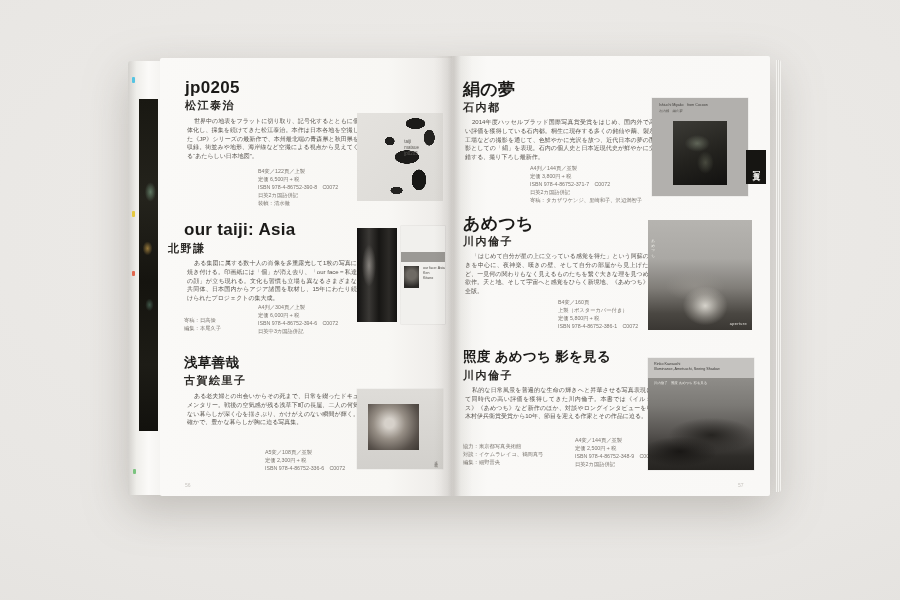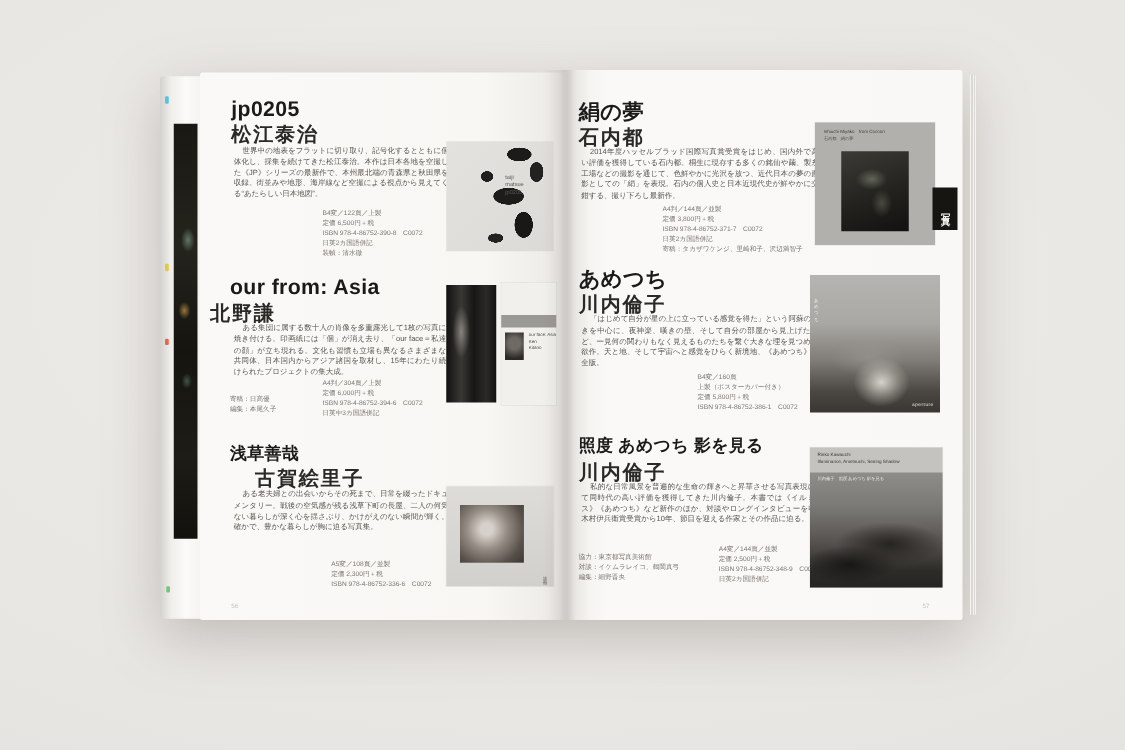--- a/index.html
+++ b/index.html
@@ -40,21 +40,21 @@
   .stack-right { position:absolute; right:-5px; top:6px; width:5px; height:432px;
     background: repeating-linear-gradient(to right, #f4f3f0 0 1px, #dad8d4 1px 2px);
     border-radius:0 2px 2px 0; }
   .gutter { position:absolute; left:306px; top:2px; width:38px; height:440px;
     background: linear-gradient(to right, rgba(0,0,0,0) 0%, rgba(75,65,55,.07) 35%,
       rgba(75,65,55,.17) 52%, rgba(75,65,55,.05) 70%, rgba(0,0,0,0) 100%); }
 
   
   .title  { position:absolute; font-weight:bold; color:#1b1a18; letter-spacing:.3px; }
   .t15 { font-size:17px; } .t13 { font-size:13.5px; }
-  .author { position:absolute; font-weight:bold; font-size:16px; color:#2b2926; letter-spacing:1.5px; }
+  .author { position:absolute; font-weight:bold; font-size:11px; color:#2b2926; letter-spacing:1.5px; }
   .body-text { position:absolute; font-size:6px; line-height:8.8px; color:#57534e;
     text-align:justify; text-indent:7px; }
   .small-block { position:absolute; font-size:5.3px; line-height:7.9px; color:#787era; color:#7a756f; }
   .spec-line { white-space:nowrap; }
   .pagenum { position:absolute; font-size:5px; color:#c7c4bf; }
 
   
   .cover { position:absolute; }
   .cover-jp0205 { width:86px; height:88px;
     background:
@@ -149,21 +149,21 @@
         <div class="spec-line">ISBN 978-4-86752-390-8　C0072</div>
         <div class="spec-line">日英2カ国語併記</div>
         <div class="spec-line">装幀：清水徹</div>
       </div>
       <div class="cover cover-jp0205" style="left:197px; top:55px;">
         <span class="cover-caption-v">taiji
 matsue
 jp0205</span>
       </div>
 
-      <div class="title t15" style="left:24px; top:162px;">our from: Asia</div>
+      <div class="title t15" style="left:24px; top:162px;">our taiji: Asia</div>
       <div class="author" style="left:8px; top:183px;">北野謙</div>
       <div class="body-text" style="left:27px; top:201px; width:170px;">ある集団に属する数十人の肖像を多重露光して1枚の写真に焼き付ける。印画紙には「個」が消え去り、「our face＝私達の顔」が立ち現れる。文化も習慣も立場も異なるさまざまな共同体、日本国内からアジア諸国を取材し、15年にわたり続けられたプロジェクトの集大成。</div>
       <div class="small-block" style="left:24px; top:259px;">
         <div class="spec-line">寄稿：日高優</div>
         <div class="spec-line">編集：本尾久子</div>
       </div>
       <div class="small-block" style="left:98px; top:246px;">
         <div class="spec-line">A4判／304頁／上製</div>
         <div class="spec-line">定価 6,000円＋税</div>
         <div class="spec-line">ISBN 978-4-86752-394-6　C0072</div>
@@ -174,21 +174,21 @@
         <div class="cover-ourface">
           <div class="of-band"></div>
           <div class="of-photo"></div>
           <span class="of-caption">our face: Asia
 Ken
 Kitano</span>
         </div>
       </div>
 
       <div class="title t13" style="left:24px; top:296px;">浅草善哉</div>
-      <div class="author" style="left:24px; top:315px;margin-left:20px;">古賀絵里子</div>
+      <div class="author" style="left:24px; top:315px;">古賀絵里子</div>
       <div class="body-text" style="left:27px; top:334px; width:172px;">ある老夫婦との出会いからその死まで、日常を綴ったドキュメンタリー。戦後の空気感が残る浅草下町の長屋、二人の何気ない暮らしが深く心を揺さぶり、かけがえのない瞬間が輝く。確かで、豊かな暮らしが胸に迫る写真集。</div>
       <div class="small-block" style="left:105px; top:391px;">
         <div class="spec-line">A5変／108頁／並製</div>
         <div class="spec-line">定価 2,300円＋税</div>
         <div class="spec-line">ISBN 978-4-86752-336-6　C0072</div>
       </div>
       <div class="cover cover-asakusa" style="left:197px; top:331px;">
         <div class="as-photo"></div>
         <span class="as-caption">浅草善哉</span>
       </div>

